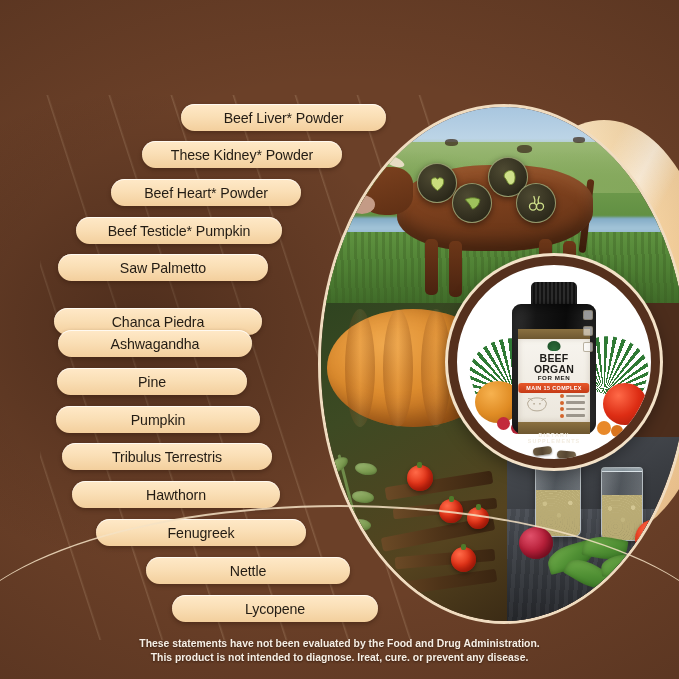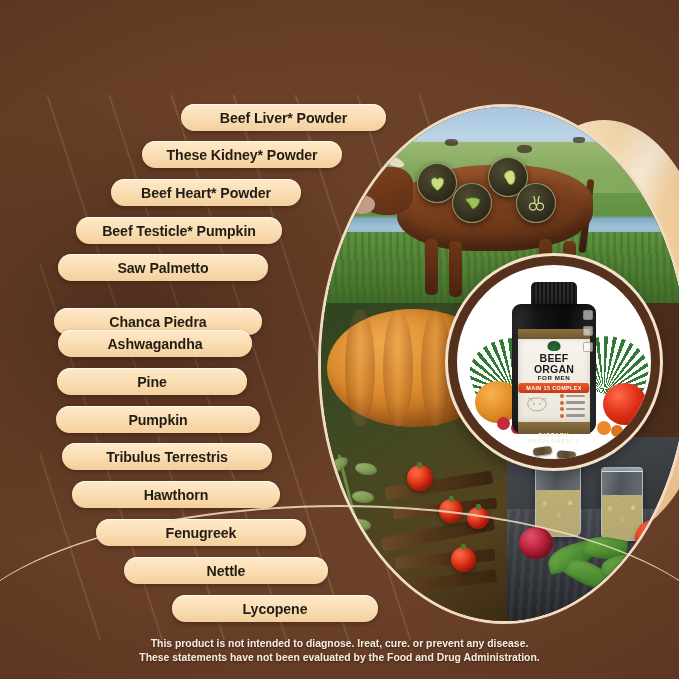--- a/index.html
+++ b/index.html
@@ -379,21 +379,21 @@
     box-shadow: 0 2px 4px rgba(45,22,10,.40), inset 0 1px 0 rgba(255,255,255,.75);
     display: flex;
     align-items: center;
     justify-content: center;
     box-sizing: border-box;
     padding: 0 14px;
   }
   .pill-label {
     color: #231c14;
     font-size: 14.2px;
-    font-weight: 700;
+    font-weight: 400;
     letter-spacing: -.1px;
     white-space: nowrap;
   }
 
   
   .disclaimer {
     position: absolute;
     left: 0; right: 0; bottom: 14px;
     text-align: center;
     z-index: 9;
@@ -626,28 +626,28 @@
     </div>
     <div class="pill" style="left:62px;  top:443px; width:210px;">
       <span class="pill-label">Tribulus Terrestris</span>
     </div>
     <div class="pill" style="left:72px;  top:481px; width:208px;">
       <span class="pill-label">Hawthorn</span>
     </div>
     <div class="pill" style="left:96px;  top:519px; width:210px;">
       <span class="pill-label">Fenugreek</span>
     </div>
-    <div class="pill" style="left:124px; top:557px; width:204px;">
+    <div class="pill" style="left:146px; top:557px; width:204px;">
       <span class="pill-label">Nettle</span>
     </div>
     <div class="pill" style="left:172px; top:595px; width:206px;">
       <span class="pill-label">Lycopene</span>
     </div>
   </div>
 
   <div class="bottom-arc"></div>
 
   <div class="disclaimer">
+    <span>These statements have not been evaluated by the Food and Drug Administration.</span>
     <span>This product is not intended to diagnose. Ireat, cure. or prevent any disease.</span>
-    <span>These statements have not been evaluated by the Food and Drug Administration.</span>
   </div>
 
 </div>
 
 </body></html>

